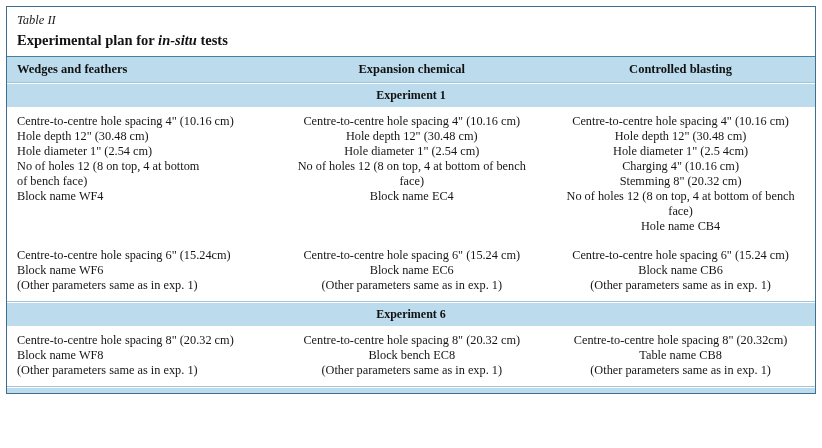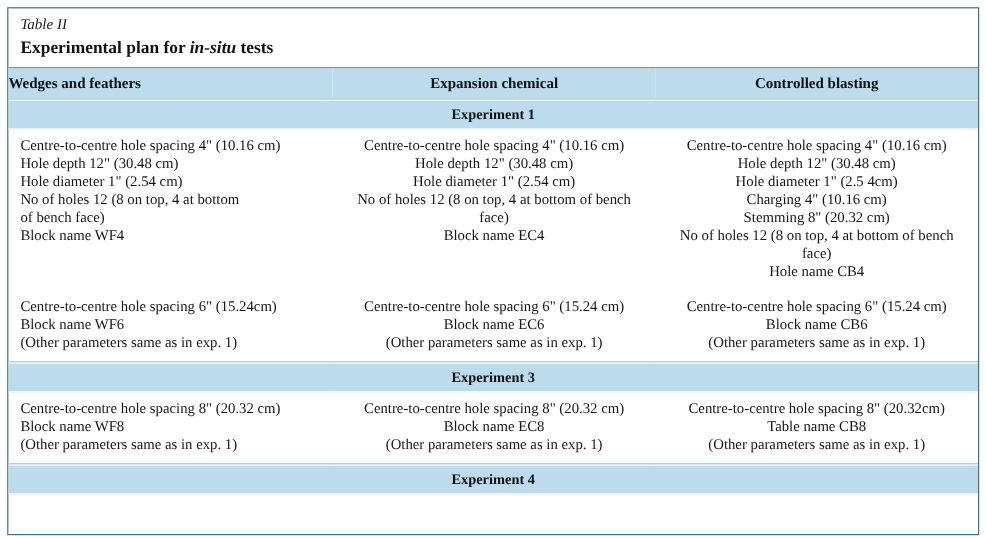--- a/index.html
+++ b/index.html
@@ -15,21 +15,21 @@
     width: 822px;
     height: 448px;
     box-sizing: border-box;
     position: relative;
     background: #ffffff;
     padding: 6px 6px 6px 6px;
   }
   .table-frame {
     border: 1px solid #3f6f8f;
     width: 810px;
-    height: 440px;
+    height: 388px;
     box-sizing: border-box;
     background: #ffffff;
     overflow: hidden;
   }
   .caption-num {
     font-style: italic;
     font-size: 12.5px;
     padding: 6px 10px 2px 10px;
     color: #1a1a1a;
   }
@@ -61,21 +61,21 @@
     background: #bcdcee;
     font-family: "Liberation Serif", serif;
     font-weight: bold;
     font-size: 12.5px;
     padding: 5px 4px 5px 4px;
     color: #111111;
     border: none;
   }
   th.hdr.left {
     text-align: left;
-    padding-left: 0;
+    padding-left: 10px;
   }
   td.expbar {
     background: #bcdcee;
     font-weight: bold;
     font-size: 12px;
     text-align: center;
     padding: 4px 4px 4px 4px;
     color: #111111;
     border-top: 1px solid #ffffff;
     border-bottom: 1px solid #ffffff;
@@ -173,31 +173,31 @@
             <span class="line">Centre-to-centre hole spacing 6" (15.24 cm)</span>
             <span class="line">Block name CB6</span>
             <span class="line">(Other parameters same as in exp. 1)</span>
           </td>
         </tr>
 
         <tr class="divider-row">
             <td colspan="3"></td>
           </tr>
         <tr>
-          <td class="expbar" colspan="3">Experiment 3</td>
+          <td class="expbar" colspan="3">Experiment 6</td>
         </tr>
         <tr>
           <td class="cell left">
             <span class="line">Centre-to-centre hole spacing 8" (20.32 cm)</span>
             <span class="line">Block name WF8</span>
             <span class="line">(Other parameters same as in exp. 1)</span>
           </td>
           <td class="cell center">
             <span class="line">Centre-to-centre hole spacing 8" (20.32 cm)</span>
-            <span class="line">Block name EC8</span>
+            <span class="line">Block bench EC8</span>
             <span class="line">(Other parameters same as in exp. 1)</span>
           </td>
           <td class="cell center">
             <span class="line">Centre-to-centre hole spacing 8" (20.32cm)</span>
             <span class="line">Table name CB8</span>
             <span class="line">(Other parameters same as in exp. 1)</span>
           </td>
         </tr>
 
         <tr class="divider-row">

